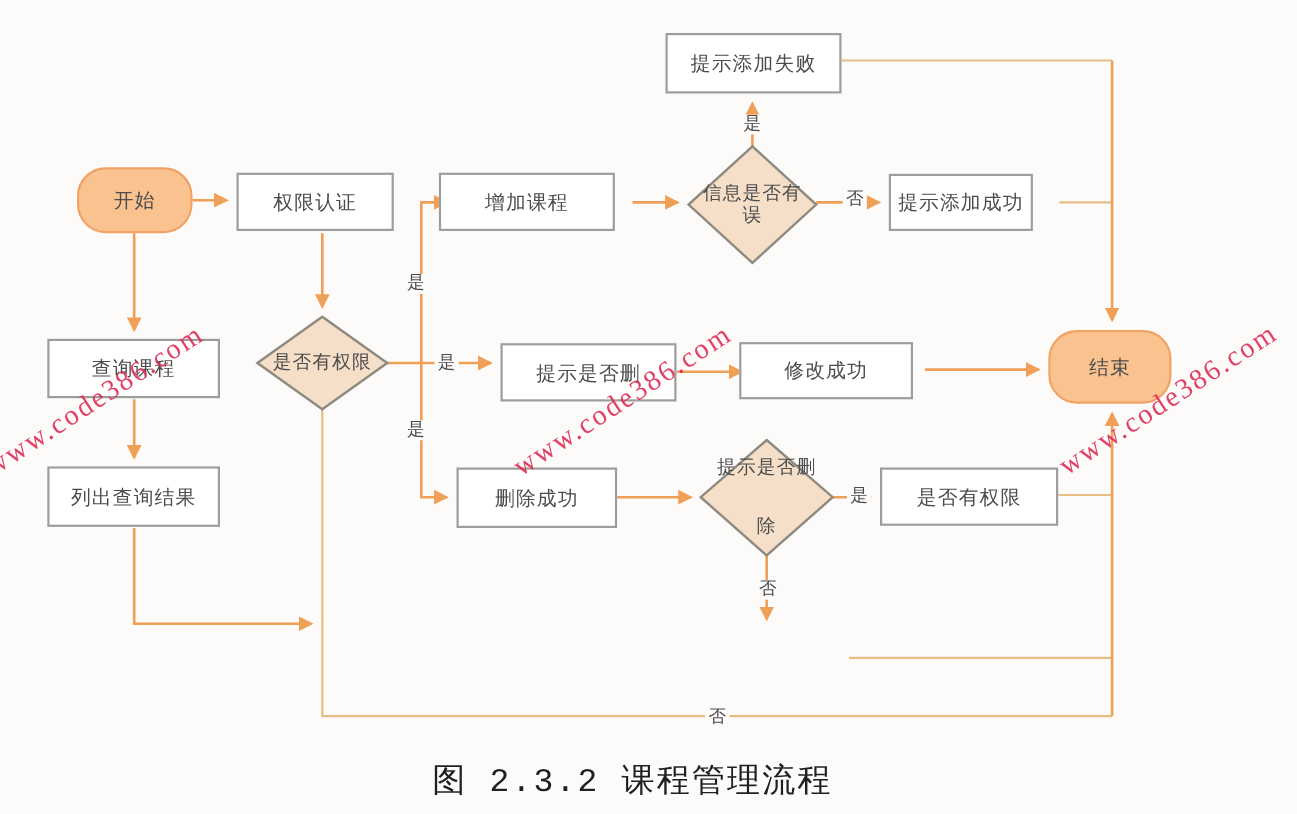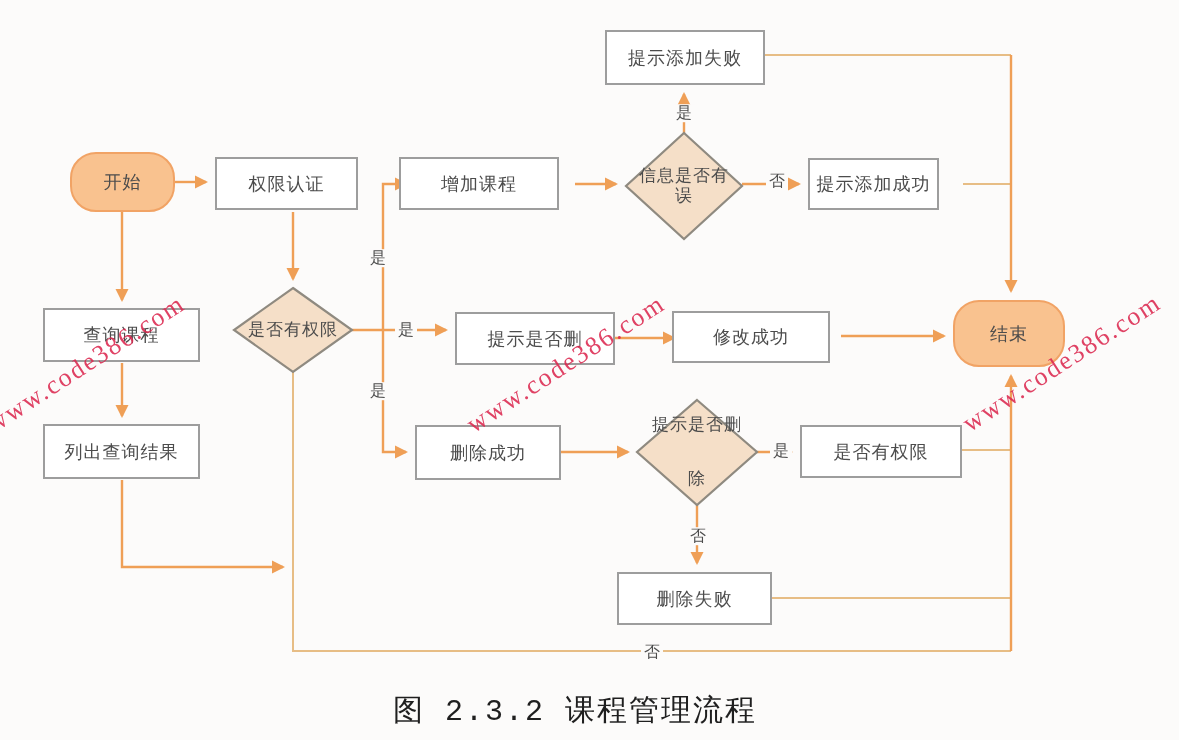--- a/index.html
+++ b/index.html
@@ -141,21 +141,20 @@
   <div class="node rect-node" style="left:215px;top:157px;width:143px;height:53px;">权限认证</div>
   <div class="node rect-node" style="left:399px;top:157px;width:160px;height:53px;">增加课程</div>
   <div class="node rect-node" style="left:605px;top:30px;width:160px;height:55px;">提示添加失败</div>
   <div class="node rect-node" style="left:808px;top:158px;width:131px;height:52px;text-align:center;">提示添加成功</div>
   <div class="node rect-node" style="left:455px;top:312px;width:160px;height:53px;">提示是否删</div>
   <div class="node rect-node" style="left:672px;top:311px;width:158px;height:52px;">修改成功</div>
   <div class="node rect-node" style="left:43px;top:308px;width:157px;height:54px;">查询课程</div>
   <div class="node rect-node" style="left:43px;top:424px;width:157px;height:55px;">列出查询结果</div>
   <div class="node rect-node" style="left:415px;top:425px;width:146px;height:55px;">删除成功</div>
   <div class="node rect-node" style="left:800px;top:425px;width:162px;height:53px;">是否有权限</div>
-  <div class="node rect-node" style="left:617px;top:572px;width:155px;height:53px;">删除失败</div>
 
   <div class="diamond-label" style="left:684px;top:186px;width:100px;">
     <span>信息是否有</span>
     <span>误</span>
   </div>
   <div class="diamond-label" style="left:293px;top:330px;width:122px;">
     <span>是否有权限</span>
   </div>
   <div class="diamond-label" style="left:697px;top:452px;width:104px;gap:34px;">
     <span>提示是否删</span>

